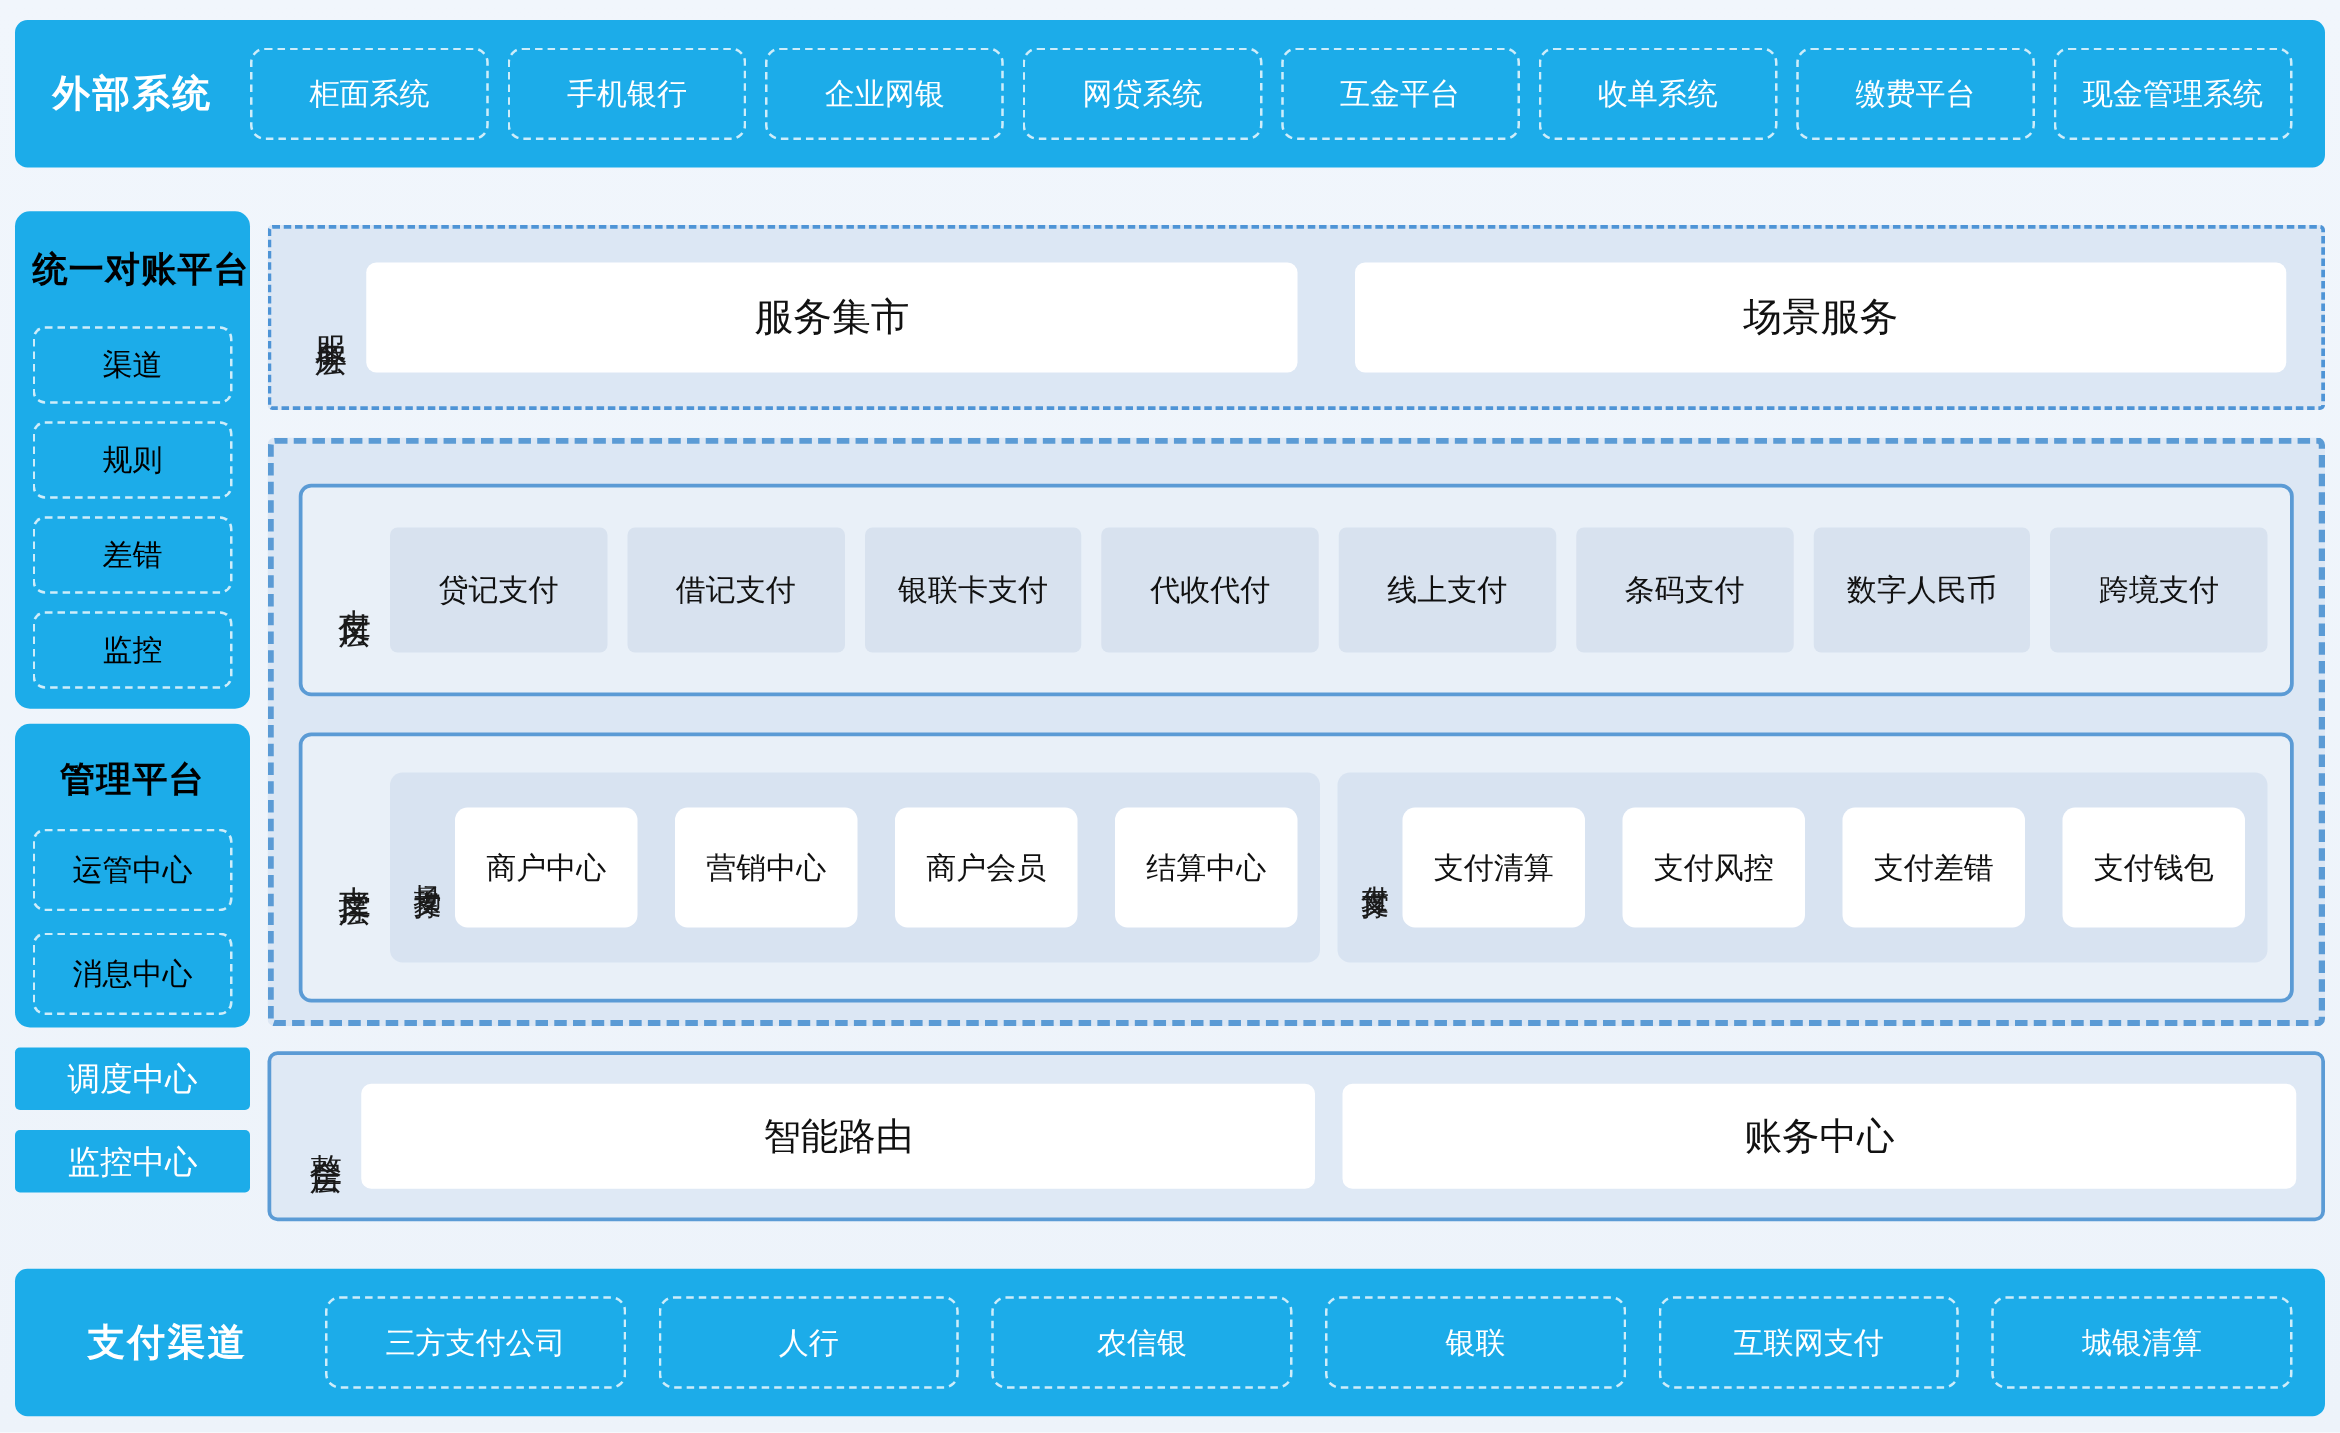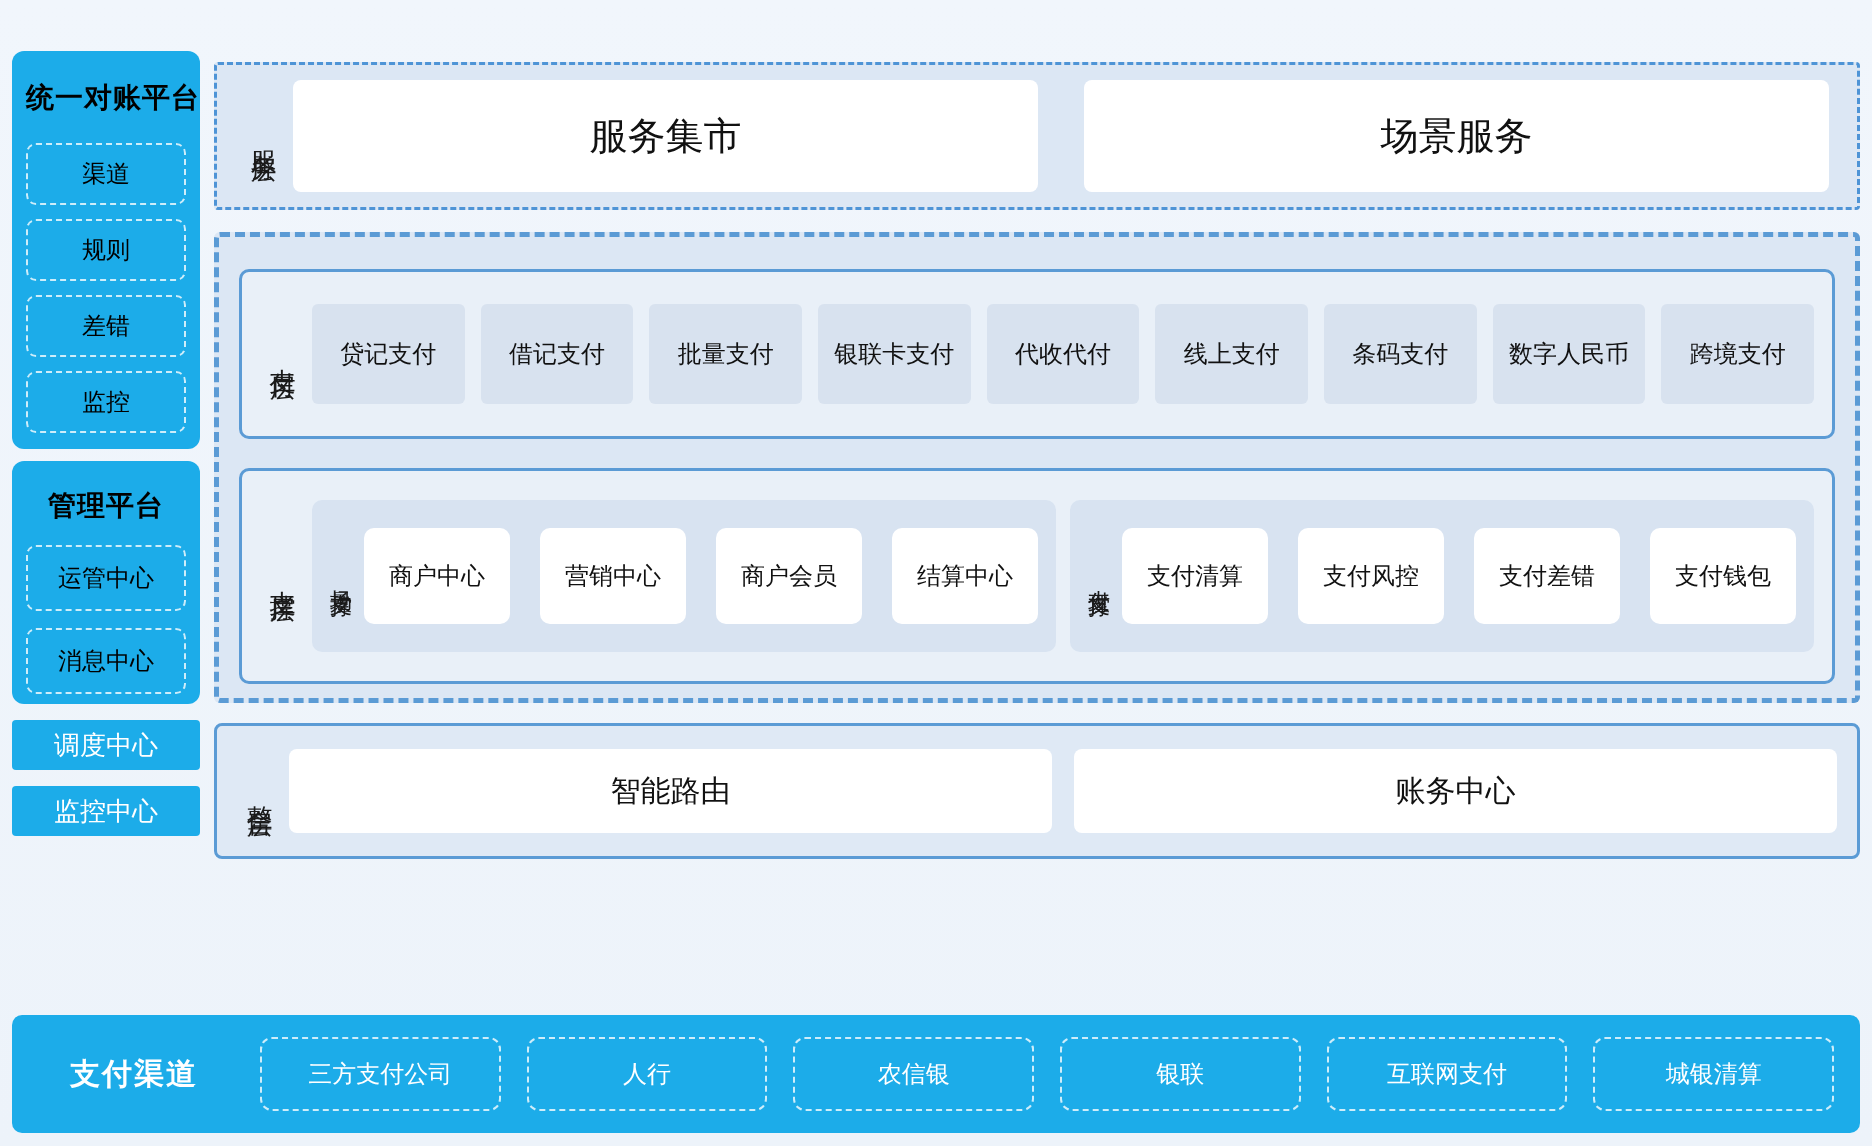--- a/index.html
+++ b/index.html
@@ -77,23 +77,23 @@
   }
 
   .service-layer {
     margin-top: 11px; height: 148px; flex: none;
     background: #dce7f4;
     border: 3px dashed #4e94d6; border-radius: 4px;
     display: flex; align-items: center; padding: 0 28px 0 18px;
   }
   .service-items { flex: 1; display: flex; gap: 46px; }
   .service-box {
-    flex: 1; height: 112px; background: #fff; border-radius: 8px;
-    display: flex; align-items: center; justify-content: center;
-    font-size: 38px; color: #111;
+    flex: 1; height: 88px; background: #fff; border-radius: 8px;
+    display: flex; align-items: center; justify-content: center;
+    font-size: 31px; color: #111;
   }
 
   .dashed-wrap {
     margin-top: 22px; height: 471px; flex: none;
     background: #dce7f4;
     border: 5px dashed #5b9bd5; border-radius: 6px;
     padding: 32px 20px 14px;
     display: flex; flex-direction: column; gap: 29px;
   }
   .layer-box {
@@ -136,20 +136,33 @@
     font-size: 30px;
   }
 
   .bottom-bar { margin-top: 34px; }
 </style>
 </head>
 <body>
 
 <div class="page">
 
+  <div class="bar">
+    <div class="bar-title">外部系统</div>
+    <div class="bar-items">
+      <div class="bar-item">柜面系统</div>
+      <div class="bar-item">手机银行</div>
+      <div class="bar-item">企业网银</div>
+      <div class="bar-item">网贷系统</div>
+      <div class="bar-item">互金平台</div>
+      <div class="bar-item">收单系统</div>
+      <div class="bar-item">缴费平台</div>
+      <div class="bar-item">现金管理系统</div>
+    </div>
+  </div>
 
   <div class="middle">
 
     <div class="left-col">
 
       <div class="side-box reconciliation">
         <div class="side-title">统一对账平台</div>
         <div class="side-item">渠道</div>
         <div class="side-item">规则</div>
         <div class="side-item">差错</div>
@@ -176,21 +189,20 @@
         </div>
       </div>
 
       <div class="dashed-wrap">
 
         <div class="layer-box payment">
           <div class="v-label">支付层</div>
           <div class="payment-items">
             <div class="payment-item">贷记支付</div>
             <div class="payment-item">借记支付</div>
-            <div class="payment-item">批量支付</div>
             <div class="payment-item">银联卡支付</div>
             <div class="payment-item">代收代付</div>
             <div class="payment-item">线上支付</div>
             <div class="payment-item">条码支付</div>
             <div class="payment-item">数字人民币</div>
             <div class="payment-item">跨境支付</div>
           </div>
         </div>
 
         <div class="layer-box support">

